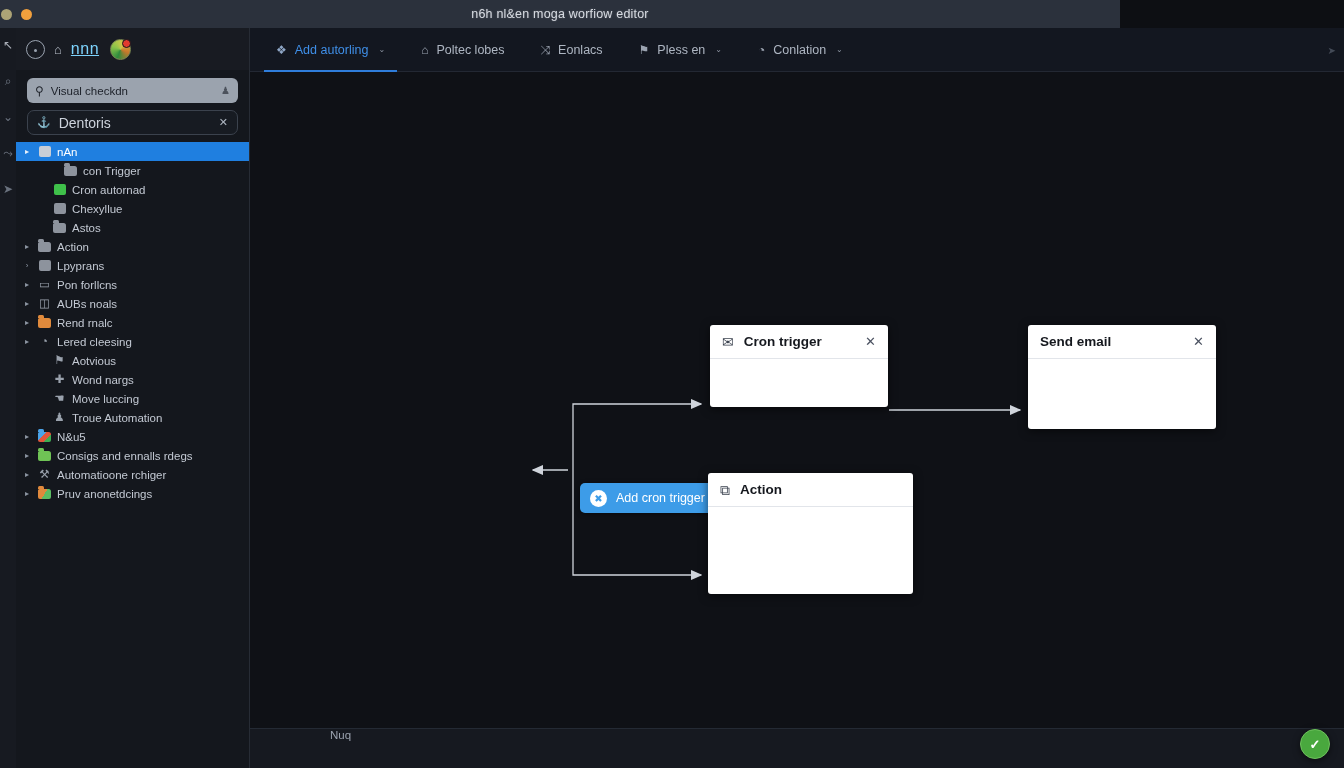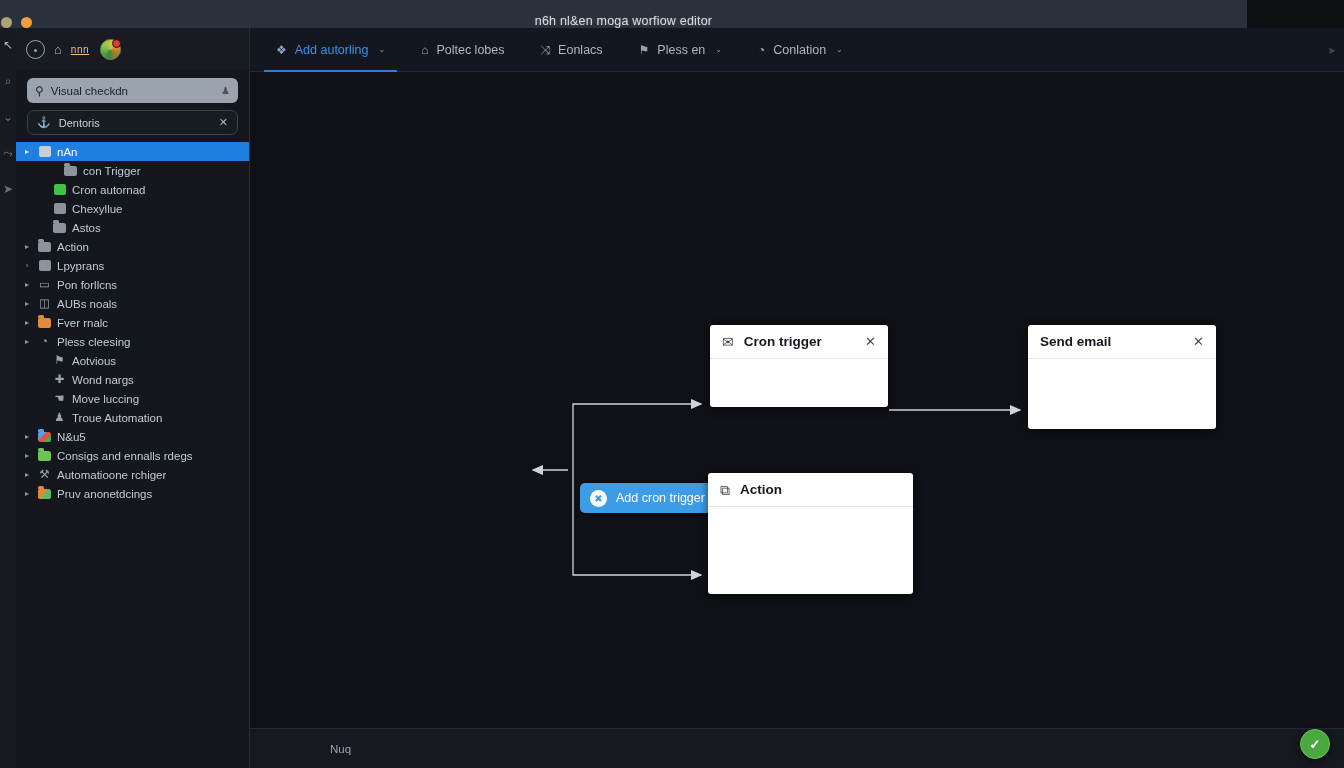--- a/index.html
+++ b/index.html
@@ -6,23 +6,23 @@
   html, body {
     width: 1344px; height: 768px;
     background: #0d0f13;
     font-family: "Liberation Sans", sans-serif;
     overflow: hidden;
   }
   #app { position: relative; width: 1344px; height: 768px; }
 
   
   .titlebar {
-    position: absolute; left: 0; top: 0; width: 1247px; height: 28px;
+    position: absolute; left: 0; top: 0; width: 1120px; height: 28px;
     background: #2b313c;
-    display: flex; align-items: flex-end;
+    display: flex; align-items: center;
   }
   .tl-dots { display: flex; gap: 9px; padding-left: 5px; }
   .tl-dot { width: 11px; height: 11px; border-radius: 50%; }
   .tl-dot.y1 { background: #d8c98a; opacity: .75; margin-left: -4px; }
   .tl-dot.y2 { background: #f2a03d; }
   .title-text {
     position: absolute; left: 0; right: 0; text-align: center;
     font-size: 12.5px; color: #d7dbe2; letter-spacing: .2px;
     text-shadow: 0 0 2px rgba(255,255,255,.25);
   }
@@ -53,21 +53,21 @@
   }
   .circ-ico {
     width: 19px; height: 19px; border-radius: 50%;
     border: 1.3px solid #9aa3b0; position: relative; flex: none;
   }
   .circ-ico::after {
     content: ""; position: absolute; left: 7px; top: 8px;
     width: 3px; height: 3px; border-radius: 50%; background: #9aa3b0;
   }
   .home-ico { color: #b6bdc8; font-size: 13px; flex: none; }
-  .sb-head-label { font-size: 10px; color: #fdba74; letter-spacing: .5px; text-decoration: underline; }
+  .sb-head-label { font-size: 16px; color: #7dd3fc; letter-spacing: .5px; text-decoration: underline; }
   .avatar {
     width: 21px; height: 21px; border-radius: 50%; flex: none;
     background: conic-gradient(from 200deg,#2e8b3d,#8bc34a,#d2c94a,#c9772b,#2e8b3d);
     border: 1.4px solid #7e8a52; position: relative; margin-left: 2px;
   }
   .avatar::after {
     content: ""; position: absolute; right: -1px; top: -1px;
     width: 7px; height: 7px; border-radius: 50%;
     background: #e23b2e; border: 1px solid #14171d;
   }
@@ -81,21 +81,21 @@
   .sb-search .val { font-size: 11.5px; color: #1c2028; flex: 1; }
   .sb-search .tail { font-size: 10px; color: #4c525c; }
 
   .sb-filter-wrap { padding: 7px 11px 0 11px; }
   .sb-filter {
     height: 25px; border-radius: 7px; background: #171b22;
     border: 1px solid #3b424d;
     display: flex; align-items: center; gap: 8px; padding: 0 9px;
   }
   .sb-filter .pin { font-size: 11px; color: #aeb6c1; }
-  .sb-filter .val { font-size: 11px; color: #cdd3dc; flex: 1; }
+  .sb-filter .val { font-size: 14px; color: #cdd3dc; flex: 1; }
   .sb-filter .x { font-size: 11px; color: #aeb6c1; }
 
   .tree { margin-top: 7px; }
   .tree-row {
     height: 19px; display: flex; align-items: center;
     padding-left: 6px; gap: 5px; font-size: 11.5px; color: #c3c9d3;
     white-space: nowrap;
   }
   .tree-row.sel { background: #1f7fe0; color: #ffffff; }
   .tw {
@@ -189,21 +189,21 @@
     align-items: center; justify-content: center; flex: none;
   }
   .addbtn .b-label { font-size: 12.5px; color: #ffffff; flex: 1; }
   .addbtn .b-x { font-size: 10px; color: #e8f3fd; }
 
   .wires { position: absolute; left: 0; top: 0; width: 1094px; height: 655px; }
 
   .statusbar {
     position: absolute; left: 0; bottom: 0; width: 1094px; height: 40px;
     background: #161920; border-top: 1px solid #242a34;
-    display: flex; align-items: center;
+    display: flex; 
   }
   .status-text { font-size: 11.5px; color: #9aa2ae; margin-left: 80px; }
   .fab {
     position: absolute; right: 14px; bottom: 9px;
     width: 30px; height: 30px; border-radius: 50%;
     background: #49a83e; border: 1.5px solid #6ec25d;
     display: flex; align-items: center; justify-content: center;
     color: #ffffff; font-size: 13px; font-weight: bold;
     box-shadow: 0 2px 7px rgba(0,0,0,.5);
   }
@@ -315,28 +315,28 @@
           <span class="ti">
             <span class="glyph">◫</span>
           </span>
           <span>AUBs noals</span>
         </div>
         <div class="tree-row">
           <span class="tw">▸</span>
           <span class="ti">
             <span class="folder orange"></span>
           </span>
-          <span>Fver rnalc</span>
+          <span>Rend rnalc</span>
         </div>
         <div class="tree-row">
           <span class="tw">▸</span>
           <span class="ti">
             <span class="glyph">◔</span>
           </span>
-          <span>Pless cleesing</span>
+          <span>Lered cleesing</span>
         </div>
         <div class="tree-row indent1">
           <span class="tw"></span>
           <span class="ti">
             <span class="glyph">⚑</span>
           </span>
           <span>Aotvious</span>
         </div>
         <div class="tree-row indent1">
           <span class="tw"></span>

